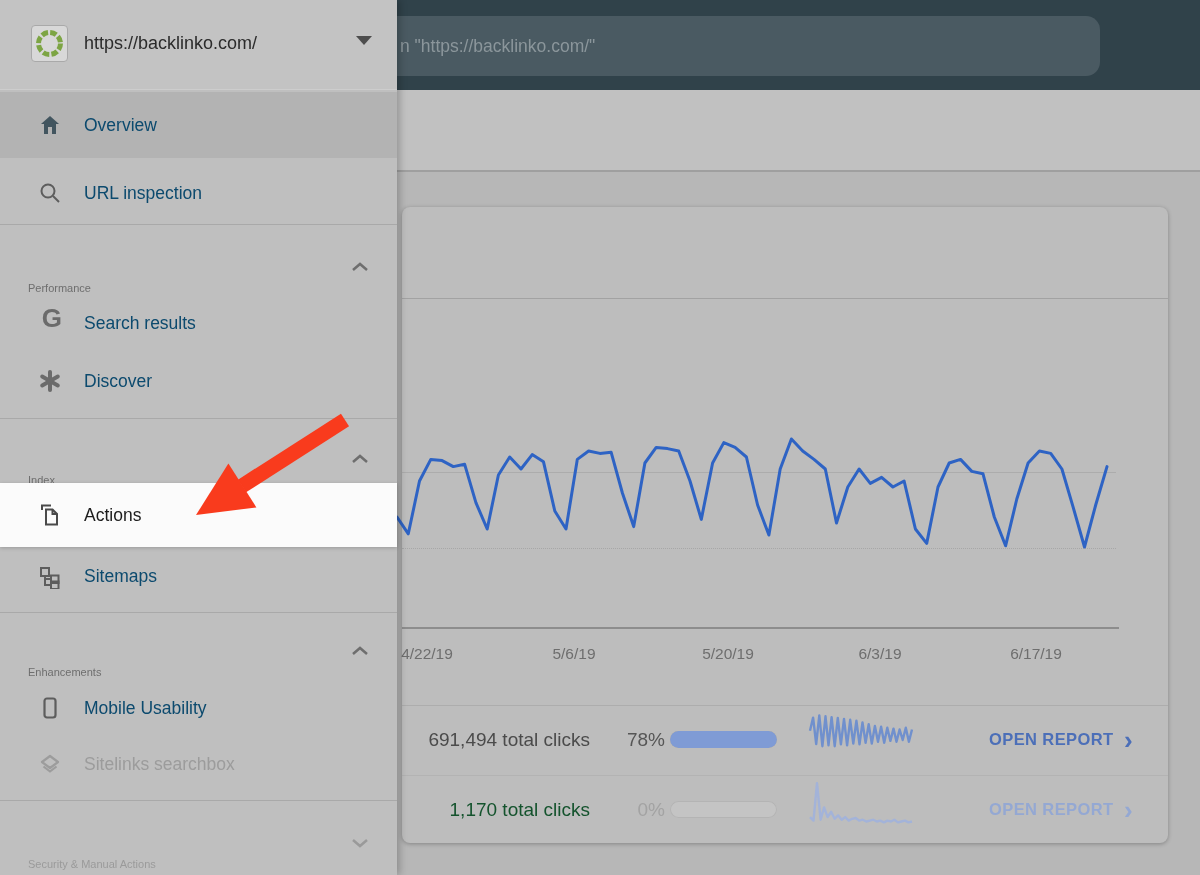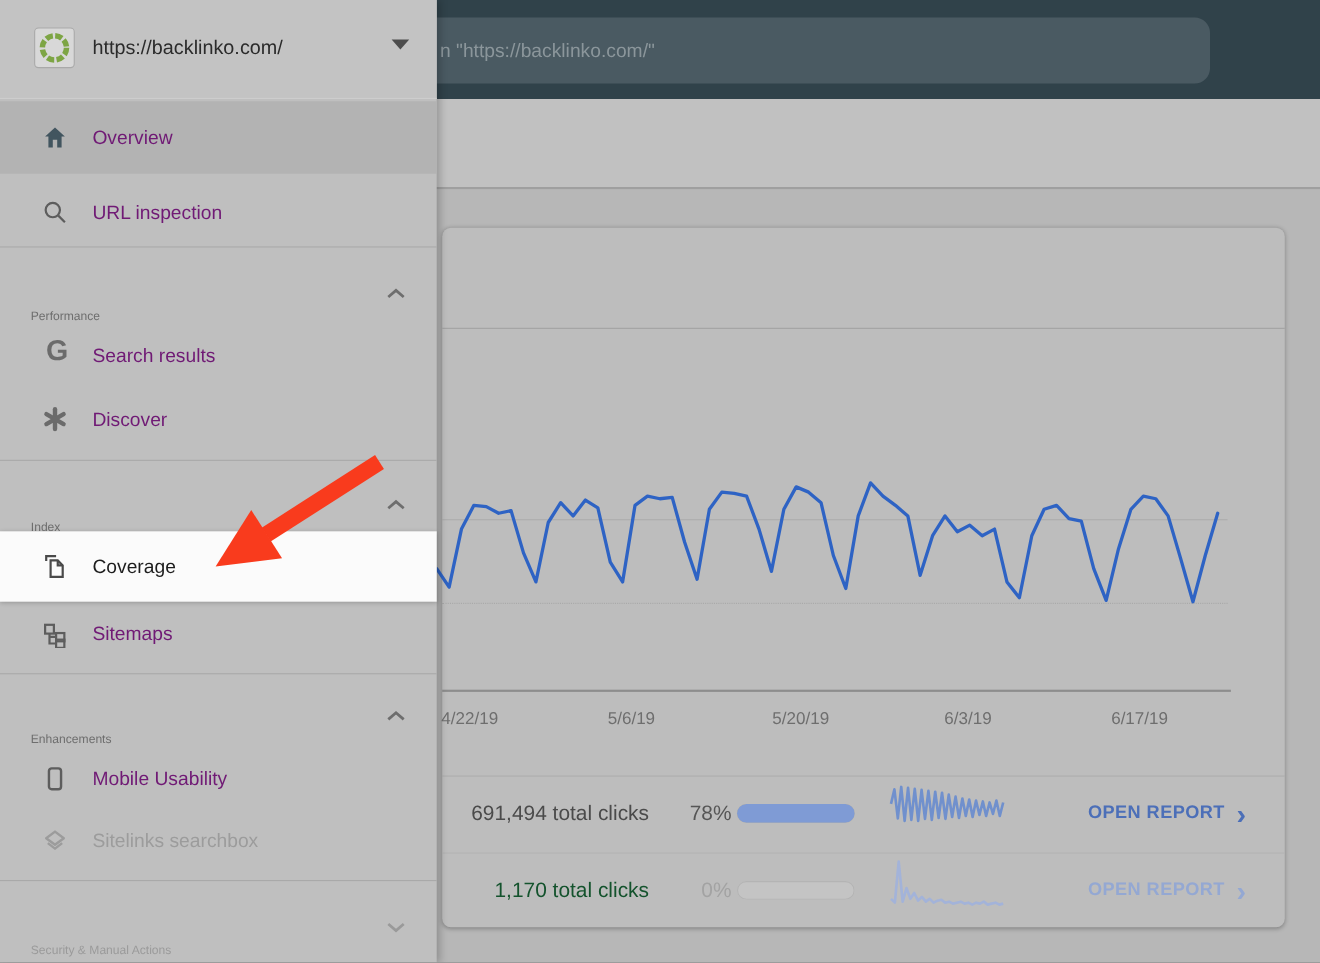--- a/index.html
+++ b/index.html
@@ -46,21 +46,21 @@
   .t-row.r2 .open-report,.t-row.r2 .open-chevron{color:#94a8d3;}
 
   
   .sidebar{position:absolute;left:0;top:0;width:397px;height:875px;background:#bfbfbf;z-index:5;box-shadow:3px 0 7px rgba(0,0,0,.22);text-align:right;}
   .prop-row{position:absolute;left:0;top:0;width:397px;height:90px;background:#c3c3c3;border-bottom:1px solid #cdcdcd;}
   .prop-icon-box{position:absolute;left:31px;top:25px;width:37px;height:37px;background:#d8d8d8;border:1px solid #a9a9a9;border-radius:4px;}
   .prop-url{position:absolute;left:84px;top:33px;font-size:18px;color:#2b2b2b;}
   .prop-caret{position:absolute;left:356px;top:36px;width:0;height:0;border-left:8px solid transparent;border-right:8px solid transparent;border-top:9px solid #4d4d4d;}
   .nav-row{position:absolute;left:0;width:397px;display:flex;align-items:center;}
   .nav-row .ic{position:absolute;left:38px;width:24px;height:24px;}
-  .nav-row .lbl{position:absolute;left:84px;font-size:17.5px;font-weight:500;color:#701a75;white-space:nowrap;}
+  .nav-row .lbl{position:absolute;left:84px;font-size:17.5px;font-weight:500;color:#0c4a6e;white-space:nowrap;}
   .sec-head{position:absolute;left:0;width:397px;}
   .sec-head .lbl{position:absolute;left:28px;font-size:11px;color:#6e6e6e;white-space:nowrap;margin-top:24px;}
   .sec-head .chev{position:absolute;left:350px;top:2px;width:20px;height:14px;}
   .sec-line{position:absolute;left:0;width:397px;height:0;border-top:1px solid #a9a9a9;}
   .row-overview{top:92px;height:66px;background:#b3b3b3;}
   .row-url{top:162px;height:62px;}
   .row-coverage{top:483px;height:64px;background:#fbfbfb;box-shadow:0 1px 4px rgba(0,0,0,.2);z-index:2;}
   .row-coverage .lbl{color:#1d1d1d;}
   .faded .lbl{color:#9c9c9c;}
   svg.glyph{stroke:#555;fill:none;stroke-width:2;}
@@ -189,21 +189,21 @@
     </div>
 
     <div class="nav-row row-coverage">
       <svg class="ic" viewBox="0 0 24 24">
         <g fill="none" stroke="#4a4a4a" stroke-width="2">
           <path d="M4 7 V2.5 H13"></path>
           <path d="M8 6.5 H14.5 L19 11 V21.5 H8 Z"></path>
           <path d="M14.5 6.5 V11 H19"></path>
         </g>
       </svg>
-      <span class="lbl">Coverage</span>
+      <span class="lbl">Actions</span>
     </div>
 
     <div class="nav-row" style="top:547px;height:59px">
       <svg class="ic" viewBox="0 0 24 24">
         <g fill="none" stroke="#5d5d5d" stroke-width="2">
           <rect x="3" y="3" width="8" height="8"></rect>
           <path d="M7 11 V20 H13"></path>
             <path d="M7 14 H13"></path>
           <rect x="13" y="10.5" width="7.5" height="7.5"></rect>
           <rect x="13" y="16.5" width="7.5" height="7.5" transform="translate(0 0)"></rect>

